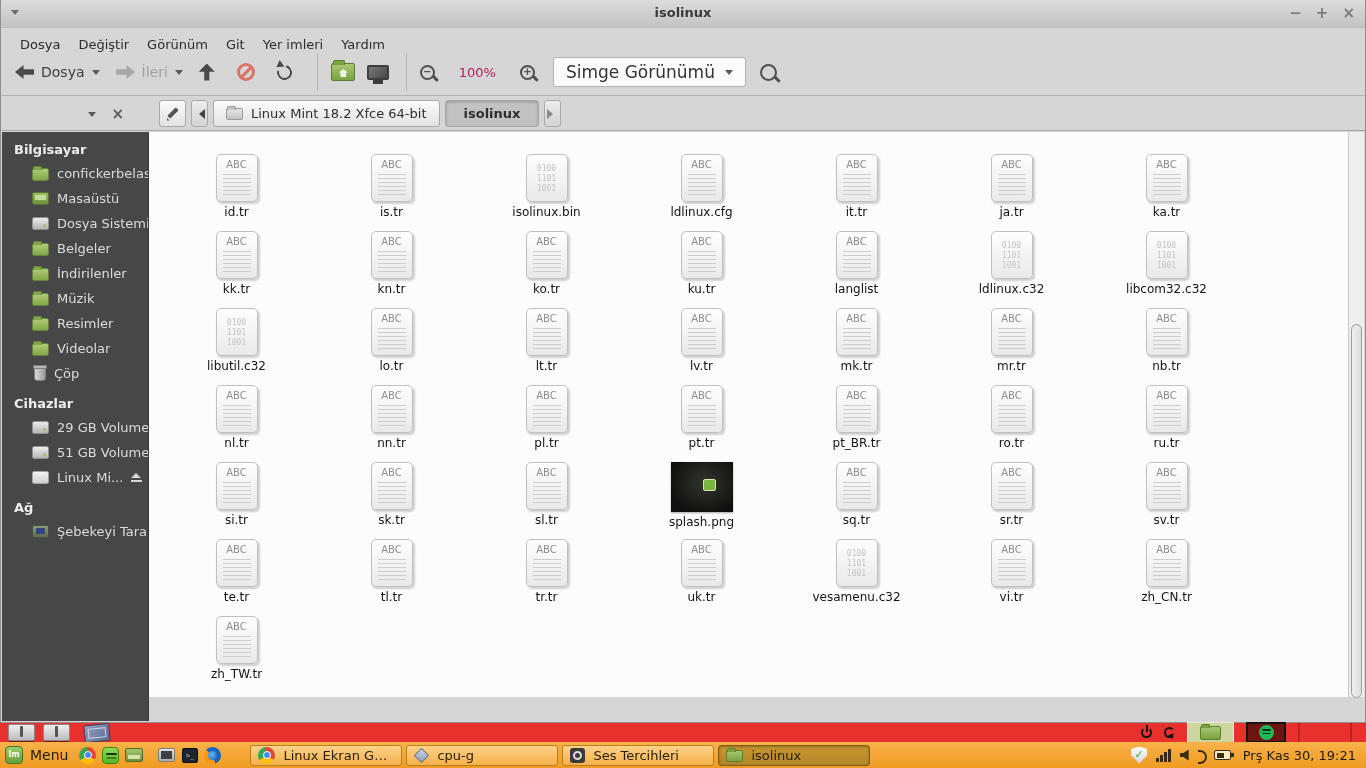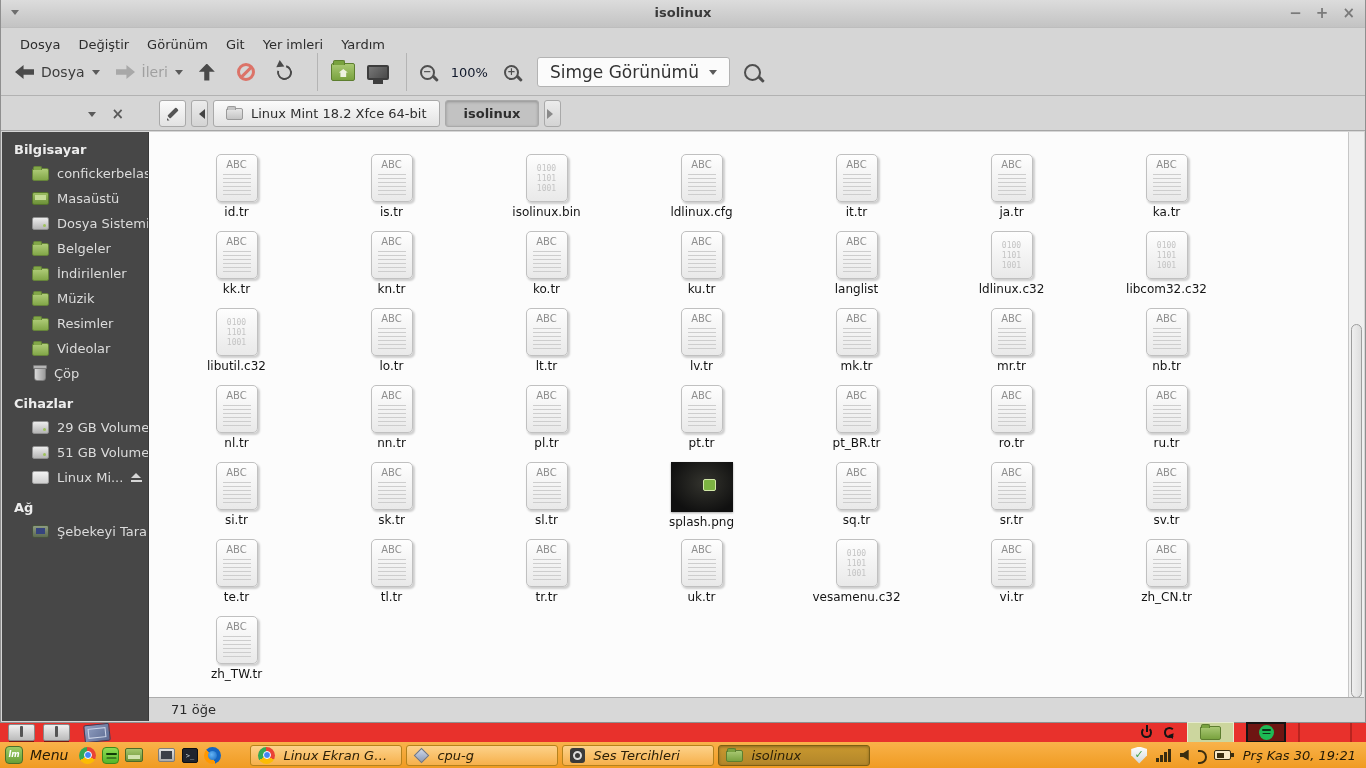--- a/index.html
+++ b/index.html
@@ -31,21 +31,21 @@
 .tsep{width:1px;height:38px;background:#b4b4b4;margin:0 13px;}
 .home-ic{width:24px;height:18px;background:linear-gradient(#a9c873,#79a23f);border:1px solid #5d7e2f;border-radius:2px;position:relative;margin-right:12px;}
 .home-ic::before{content:"";position:absolute;top:-4px;left:1px;width:10px;height:4px;background:#79a23f;border:1px solid #5d7e2f;border-bottom:none;border-radius:2px 2px 0 0;}
 .home-ic::after{content:"";position:absolute;left:7px;top:5px;width:9px;height:8px;background:#eef3e2;clip-path:polygon(50% 0,100% 45%,82% 45%,82% 100%,18% 100%,18% 45%,0 45%);}
 .monitor-ic{width:22px;height:15px;background:#3d3d3d;border-radius:2px;position:relative;margin-right:4px;}
 .monitor-ic::before{content:"";position:absolute;inset:2px;background:linear-gradient(135deg,#777,#4a4a4a);}
 .monitor-ic::after{content:"";position:absolute;left:6px;bottom:-4px;width:10px;height:4px;background:#3d3d3d;}
 .mag{position:relative;width:15px;height:15px;border:2px solid #4f4f4f;border-radius:50%;flex:none;}
 .mag::after{content:"";position:absolute;width:7px;height:2.5px;background:#4f4f4f;transform:rotate(45deg);right:-6px;bottom:-2px;border-radius:1px;}
 .mag .sign{position:absolute;top:50%;left:50%;transform:translate(-50%,-55%);font-size:10px;font-weight:bold;color:#4f4f4f;line-height:1;}
-.zoomlvl{font-size:13px;color:#0f172a;margin:0 16px;text-align:right;}
+.zoomlvl{font-size:13px;color:#be185d;margin:0 24px;text-align:right;}
 .combo{height:30px;display:flex;align-items:center;gap:10px;background:#fbfbfb;border:1px solid #b3b3b3;border-radius:3px;padding:0 12px;margin:0 14px 0 18px;}
 .combo span{font-size:17px;color:#333;}
 .mag.big{width:17px;height:17px;}
 
 #pathbar{position:relative;height:35px;background:#d6d6d6;border-bottom:1px solid #a6a6a6;}
 .places-head{position:absolute;left:12px;top:0;height:35px;display:flex;align-items:center;gap:10px;width:130px;}
 .places-head .plbl{font-size:13px;color:#333;margin-top:47px;}
 .places-head .caret{margin-left:28px;}
 .closex{font-size:15px;font-weight:bold;color:#5a5a5a;margin-left:6px;}
 .crumb-area{position:absolute;left:158px;top:4px;display:flex;gap:5px;align-items:center;}
@@ -119,21 +119,21 @@
 .restart::after{content:"";position:absolute;right:-3px;top:1px;border:3.5px solid transparent;border-bottom:5px solid #141414;transform:rotate(40deg);}
 .wbtn{height:21px;display:flex;align-items:center;justify-content:center;}
 .wbtn.folderb{width:47px;background:#ccd69e;border:1px solid #e7ecd1;}
 .wbtn.spotifyb{width:40px;background:#6e1512;border:2px solid #141414;}
 .wbtn .tfolder.green{width:21px;height:14px;}
 .spot{width:15px;height:15px;border-radius:50%;background:#1db954;position:relative;overflow:hidden;}
 .spot::before{content:"";position:absolute;left:3px;top:4px;width:9px;height:2px;background:#0d321a;border-radius:2px;box-shadow:0 3.5px 0 -0.5px #0d321a;}
 .dsep{width:2px;height:19px;background:#b8241f;}
 
 
-#panel{position:absolute;left:0;top:742px;width:1366px;height:26px;background:linear-gradient(#f9b24a,#f09b22);display:flex;align-items:center;font-style:italic;}
+#panel{position:absolute;left:0;top:742px;width:1366px;height:26px;background:linear-gradient(#f9b24a,#f09b22);display:flex;align-items:center;}
 #menu-btn{display:flex;align-items:center;gap:7px;padding:0 8px 0 5px;height:26px;}
 .mintlogo{width:18px;height:18px;background:linear-gradient(#9ccc65,#689f38);border:1px solid #49702a;border-radius:4px;position:relative;}
 .mintlogo::after{content:"lm";position:absolute;left:50%;top:50%;transform:translate(-50%,-52%);font-size:8px;font-weight:bold;color:#fff;}
 #menu-btn .mlabel{font-size:14px;color:#241a06;}
 .launch{width:20px;height:20px;margin:0 1.5px;display:flex;align-items:center;justify-content:center;flex:none;}
 .chrome{width:17px;height:17px;border-radius:50%;background:conic-gradient(#ea4335 0 33%,#fbbc05 0 66%,#34a853 0 100%);position:relative;}
 .chrome::after{content:"";position:absolute;inset:4.5px;background:#4285f4;border:1.5px solid #fff;border-radius:50%;}
 .spotsq{width:17px;height:17px;border-radius:4px;background:linear-gradient(#8fdc52,#54b62a);border:1px solid #3c8a1d;position:relative;overflow:hidden;}
 .spotsq::before{content:"";position:absolute;left:3px;top:5px;width:11px;height:2px;background:#123b08;border-radius:2px;box-shadow:0 4px 0 -0.5px #123b08;}
 .greenrect{width:18px;height:14px;background:linear-gradient(#a5c76c,#6d9139);border:1px solid #4d6a28;border-radius:2px;position:relative;}
@@ -613,23 +613,20 @@
           </div>
           <div class="flabel">zh_TW.tr</div>
         </div>
       </div>
   </div>
 
   <div id="scrollbar">
     <div class="thumbbar"></div>
   </div>
 
-  <div id="statusbar">
-    <span>71 öğe</span>
-  </div>
 </div>
 
 <div id="desktopstrip">
   <span id="desktopicons" style="display:flex;align-items:center;">
       <span class="dicon d-usb"></span>
       <span class="dicon d-usb"></span>
       <span class="dicon d-chip"></span>
     </span>
   <div class="dock-right">
     <span class="power"></span>

